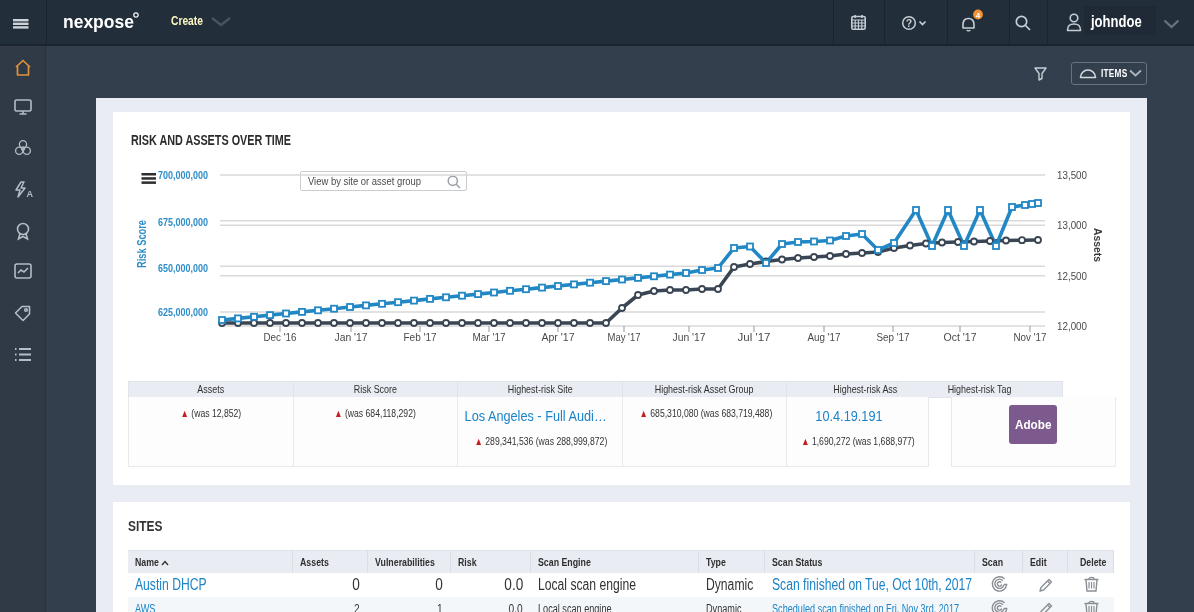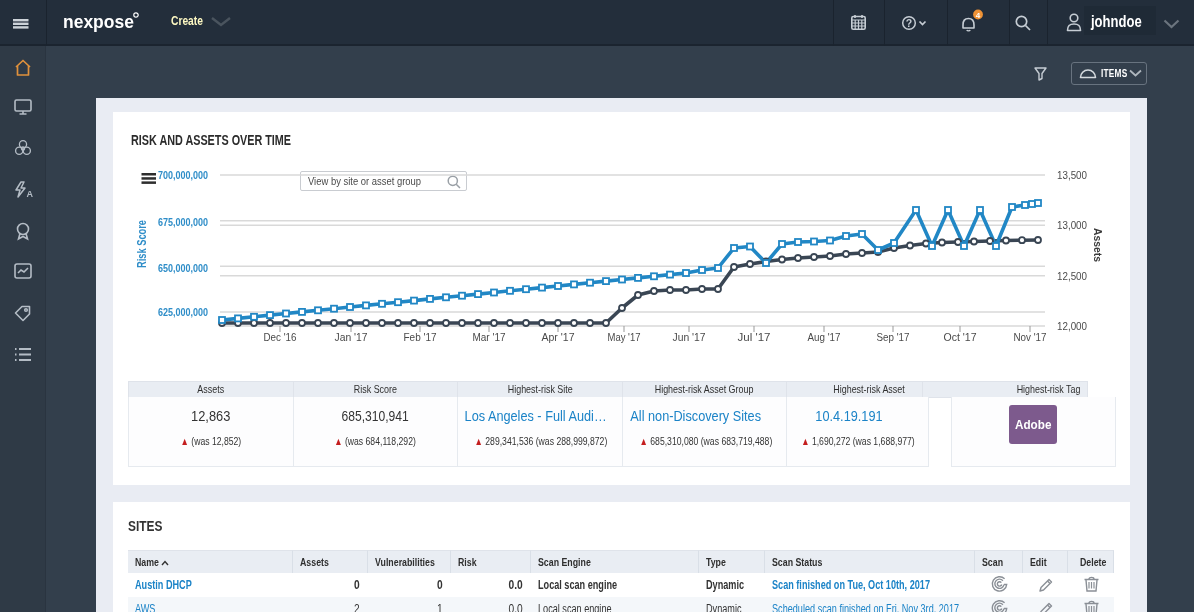--- a/index.html
+++ b/index.html
@@ -33,21 +33,21 @@
 .stc { position:absolute; top:397px; height:70px; background:#fdfdfe; border:1px solid #e6eaef; border-top:none; text-align:center; }
 .bigv { font-size:15.5px; color:#333; margin-top:10px; white-space:nowrap; }
 .bigl { font-size:15.5px; color:#1b83c7; margin-top:10px; white-space:nowrap; position:relative; left:-9px; }
 .subv { font-size:10.8px; color:#333; margin-top:10px; white-space:nowrap;text-align:center; }
 .tri { color:#c41e1f; font-size:10.5px; }
 .pill { display:inline-block; background:#7d5a8d; color:#fff; font-size:13px; font-weight:bold; padding:12px 4px; border-radius:3px; margin-top:8px; }
 #sitestitle { left:128px; top:518px; font-size:14px; font-weight:700; color:#333; }
 .sh { position:absolute; top:550px; height:25px; background:#e9edf3; border-right:1px solid #d9dfe7; border-top:1px solid #dfe3ea; border-bottom:1px solid #dfe3ea;
   font-size:11px; font-weight:700; color:#2f2f2f; line-height:22px; padding-left:7px; white-space:nowrap; }
 .sh .cx { transform:scaleX(0.8); }
-.r1 { position:absolute; top:573px; height:24px; background:#fff; font-size:12px; color:#333; line-height:24px; padding-left:7px;font-weight:bold; }
+.r1 { position:absolute; top:573px; height:24px; background:#fff; font-size:16px; color:#333; line-height:24px; padding-left:7px; }
 .r2 { position:absolute; top:597px; height:24px; background:#f4f7fa; font-size:12px; color:#333; line-height:24px; padding-left:7px; }
 .link { color:#1b83c7; }
 .num { text-align:right; padding-right:8px; padding-left:0; }
 svg { overflow:visible; }
 svg.abs { position:absolute; }
 </style>
 </head>
 <body>
 <div id="content" class="abs"></div>
 <div id="chartcard" class="abs"></div>
@@ -323,35 +323,32 @@
       <rect x="909" y="90" width="6" height="6"></rect>
       <rect x="916" y="89" width="6" height="6"></rect>
       <rect x="922" y="88" width="6" height="6"></rect>
     </g>
 </svg>
 <div class="sth" style="left:128.0px; width:165.5px;"><span class="cxc">Assets</span></div>
 <div class="sth" style="left:292.5px; width:165.5px;"><span class="cxc">Risk Score</span></div>
 <div class="sth" style="left:457.0px; width:165.5px;"><span class="cxc">Highest-risk Site</span></div>
 <div class="sth" style="left:621.5px; width:165.5px;"><span class="cxc">Highest-risk Asset Group</span></div>
 <div class="sth" style="left:786.0px; width:165.5px;"><span class="cxc">Highest-risk Asset</span></div>
-<div class="sth" style="left:922px; width:165.5px;text-align:right;"><span class="cxc">Highest-risk Tag</span></div>
+<div class="sth" style="left:897px; width:165.5px;"><span class="cxc">Highest-risk Tag</span></div>
 <div class="stc" style="left:128.0px; width:165.5px;">
-    <div class="bigv"><span class="cxc" style="transform:scaleX(0.83)">12,863</span></div>
     <div class="subv"><span class="cxc"><span class="tri">▲</span> (was 12,852)</span></div>
   </div>
 <div class="stc" style="left:292.5px; width:165.5px;">
-    <div class="bigv"><span class="cxc" style="transform:scaleX(0.78)">685,310,941</span></div>
     <div class="subv"><span class="cxc"><span class="tri">▲</span> (was 684,118,292)</span></div>
   </div>
 <div class="stc" style="left:457.0px; width:165.5px;">
     <div class="bigl"><span class="cxc" style="transform:scaleX(0.82)">Los Angeles - Full Audi…</span></div>
     <div class="subv"><span class="cxc"><span class="tri">▲</span> 289,341,536 (was 288,999,872)</span></div>
   </div>
 <div class="stc" style="left:621.5px; width:165.5px;">
-    <div class="bigl"><span class="cxc" style="transform:scaleX(0.82)">All non-Discovery Sites</span></div>
     <div class="subv"><span class="cxc"><span class="tri">▲</span> 685,310,080 (was 683,719,488)</span></div>
   </div>
 <div class="stc" style="left:786.0px; width:143px;">
     <div class="bigl"><span class="cxc" style="transform:scaleX(0.82)">10.4.19.191</span></div>
     <div class="subv"><span class="cxc"><span class="tri">▲</span> 1,690,272 (was 1,688,977)</span></div>
   </div>
 <div class="stc" style="left:950.5px; width:165.5px;"><span class="pill"><span class="cxc" style="transform:scaleX(0.9)">Adobe</span></span></div>
 <div id="sitestitle" class="abs"><span class="cx" style="transform:scaleX(0.85)">SITES</span></div>
 <div class="sh" style="left:128px; width:165px;"><span class="cx">Name</span><svg width="8" height="6" style="position:absolute;left:33px;top:9px;">
       <path d="M1,5 L4,1.5 L7,5" fill="none" stroke="#333" stroke-width="1.4"></path>

